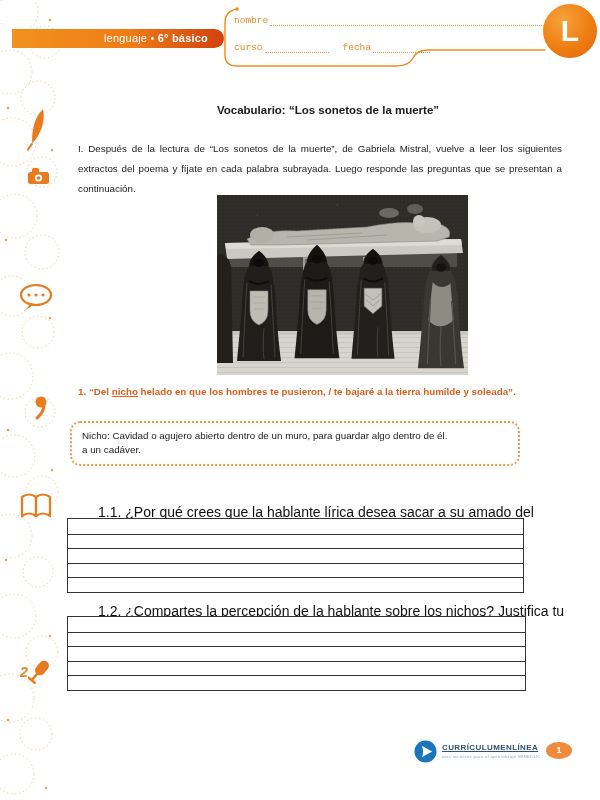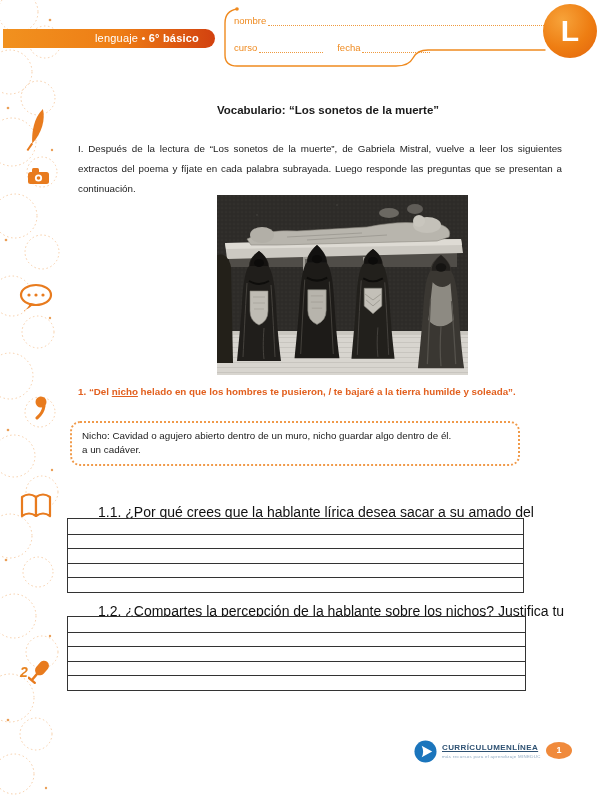--- a/index.html
+++ b/index.html
@@ -6,29 +6,29 @@
   html,body { background:#ffffff; }
   body { font-family:"Liberation Sans", sans-serif; }
   .page { position:relative; width:600px; height:800px; background:#fff; overflow:hidden; }
 
   
   .margin-doodles { position:absolute; left:0; top:0; width:70px; height:800px; }
   .margin-icon { position:absolute; }
   .margin-numeral { position:absolute; left:20px; top:664px; color:#e8831f; font-size:14px; font-weight:bold; font-style:italic; }
 
   
-  .band { position:absolute; left:3px; top:29px; width:212px; height:19px;
+  .band { position:absolute; left:12px; top:29px; width:212px; height:19px;
           background:linear-gradient(90deg,#f1911f 0%,#ee7d15 55%,#d2410f 100%);
           border-radius:0 10px 10px 0; color:#fff; font-size:11px; line-height:19px;
           text-align:right; padding-right:16px; letter-spacing:.2px; }
   .band b { font-weight:bold; }
 
   
   .bracket-svg { position:absolute; left:220px; top:2px; }
-  .field-row { position:absolute; display:flex; align-items:flex-end; font-size:9.5px; color:#ef8a1f; }
+  .field-row { position:absolute; display:flex; align-items:flex-end; font-size:9.5px; color:#ef8a1f;font-family:Liberation Mono, monospace; }
   .row-nombre { left:234px; top:15px; width:322px; }
   .row-curso  { left:234px; top:42px; width:196px; }
   .field-label { flex:none; padding-right:2px; }
   .dotted { flex:1; border-bottom:1.4px dotted #ef9a3f; height:10px; }
   .dotted.fixed70 { flex:none; width:64px; }
   .fecha-label { margin-left:14px; }
 
   .logo-circle { position:absolute; left:543px; top:4px; width:54px; height:54px; border-radius:50%;
                  background:radial-gradient(circle at 36% 30%, #f7a33a 0%, #ee7d12 55%, #e2640d 100%);
                  color:#fff; font-size:30px; font-weight:bold; text-align:center; line-height:54px; }
@@ -260,21 +260,21 @@
         <path d="M-10,40 C-11,62 -12,84 -13,102 M10,42 C12,64 13,86 14,102 M0,66 C-1,80 -1,92 0,104" stroke="#55524c" stroke-width="1.2" fill="none"></path>
       </g>
     </svg>
   </div>
 
   <p class="quote1">
     <span>1.</span><span> “Del </span><span class="und">nicho</span><span> helado en que los hombres te pusieron, / te bajaré a la tierra humilde y soleada”.</span>
   </p>
 
   <div class="defbox">
-    <div>Nicho: Cavidad o agujero abierto dentro de un muro, nicho guardar algo dentro de él.</div>
+    <div>Nicho: Cavidad o agujero abierto dentro de un muro, para guardar algo dentro de él.</div>
     <div>a un cadáver.</div>
   </div>
 
   <div class="q-label q11-label">1.1. ¿Por qué crees que la hablante lírica desea sacar a su amado del nicho?</div>
   <div class="ans-table t1">
     <div class="ans-row"></div>
     <div class="ans-row"></div>
     <div class="ans-row"></div>
     <div class="ans-row"></div>
     <div class="ans-row"></div>

